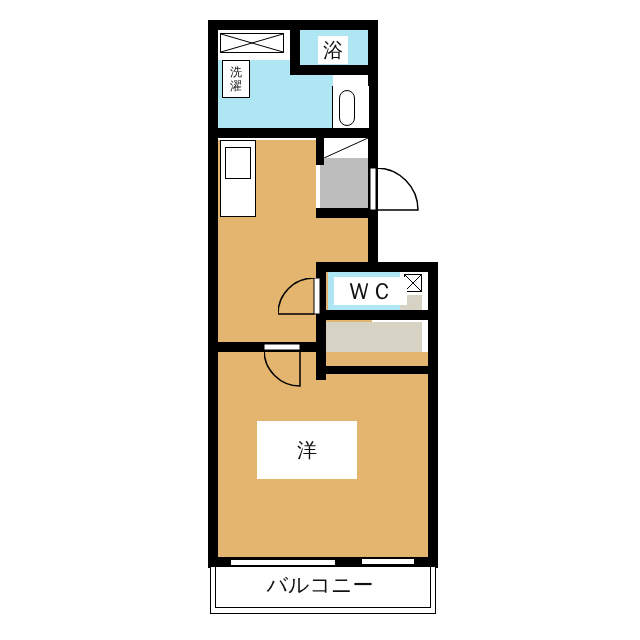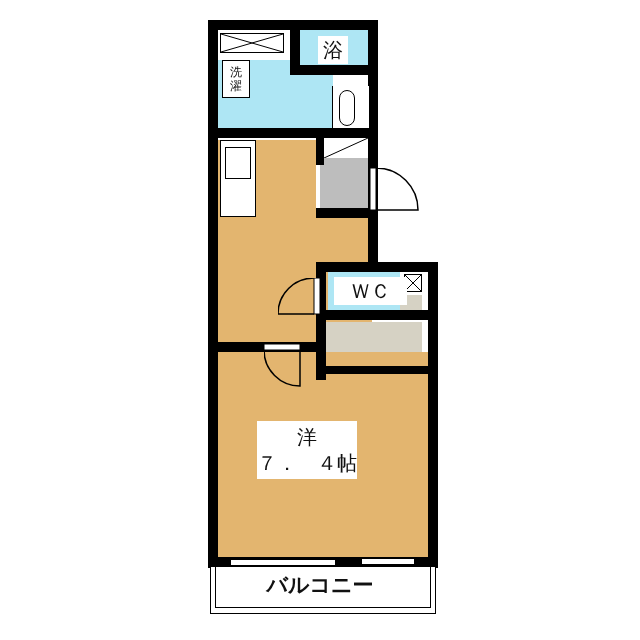--- a/index.html
+++ b/index.html
@@ -87,19 +87,18 @@
 
   <div class="abs" style="left:210px;top:567px;width:224px;height:46px;border:1px solid #000;border-top:none;background:#fff;">
     <div class="abs" style="left:4px;top:0;width:214px;height:40px;border:1px solid #000;border-top:none;"></div>
   </div>
 
   <div class="label" style="left:318px;top:36px;width:30px;height:28px;font-size:20px;">浴</div>
   <div class="label" style="left:222px;top:60px;width:26px;height:36px;border:1px solid #000;flex-direction:column;font-size:12px;line-height:14px;">
     <span>洗</span>
     <span>濯</span>
   </div>
-  <div class="label" style="left:334px;top:277px;width:73px;height:28px;font-size:20px;">ＷＣ</div>
+  <div class="label" style="left:334px;top:277px;width:73px;height:28px;font-size:23px;">ＷＣ</div>
   <div class="label" style="left:257px;top:421px;width:100px;height:58px;flex-direction:column;font-size:20px;line-height:26px;">
     <span>洋</span>
-    <span>７．　４帖</span>
   </div>
-  <div class="label" style="left:250px;top:570px;width:140px;height:30px;font-size:21px;background:transparent;font-weight:bold;">バルコニー</div>
+  <div class="label" style="left:250px;top:570px;width:140px;height:30px;font-size:21px;background:transparent;">バルコニー</div>
 </div>
 
 </body></html>

